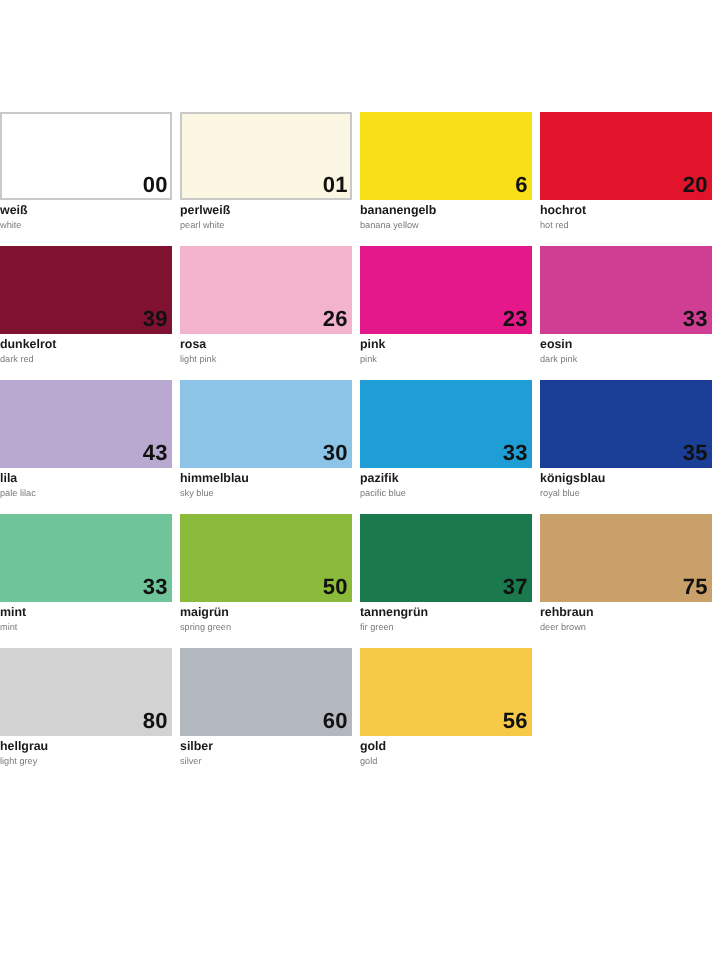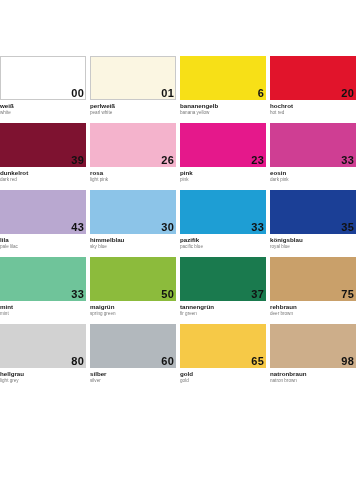--- a/index.html
+++ b/index.html
@@ -219,28 +219,20 @@
       <div class="cell">
         <div class="swatch" style="background: rgb(178, 184, 189);"></div>
         <div class="num">60</div>
         <div class="labels">
           <div class="name-de">silber</div>
           <div class="name-en">silver</div>
         </div>
       </div>
       <div class="cell">
         <div class="swatch" style="background: rgb(246, 201, 71);"></div>
-        <div class="num">65</div>
+        <div class="num">56</div>
         <div class="labels">
           <div class="name-de">gold</div>
           <div class="name-en">gold</div>
-        </div>
-      </div>
-      <div class="cell">
-        <div class="swatch" style="background: rgb(205, 174, 138);"></div>
-        <div class="num">98</div>
-        <div class="labels">
-          <div class="name-de">natronbraun</div>
-          <div class="name-en">natron brown</div>
         </div>
       </div>
     </div>
 </div>
 
 </body></html>

